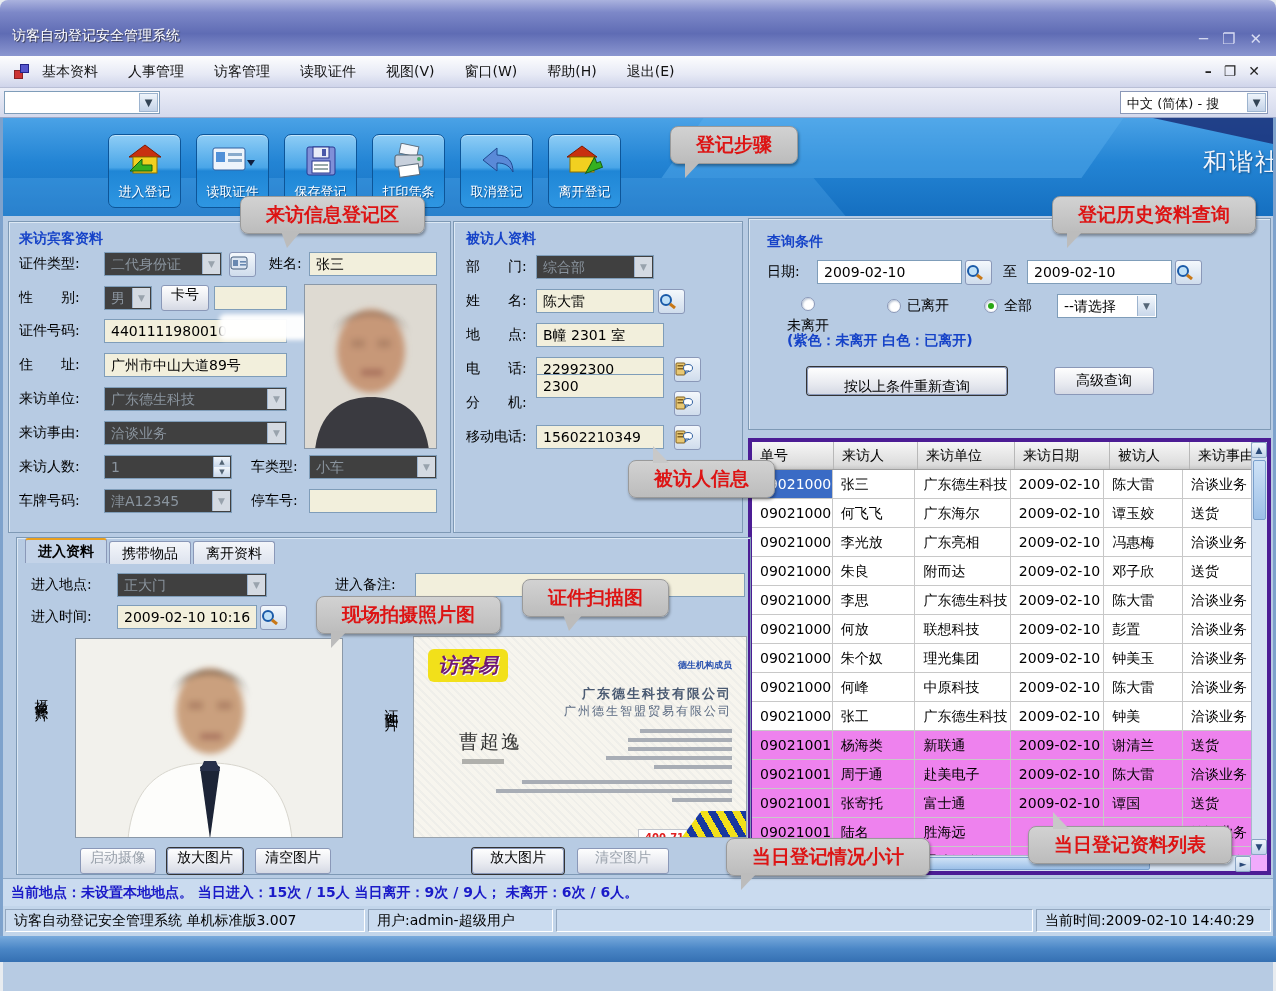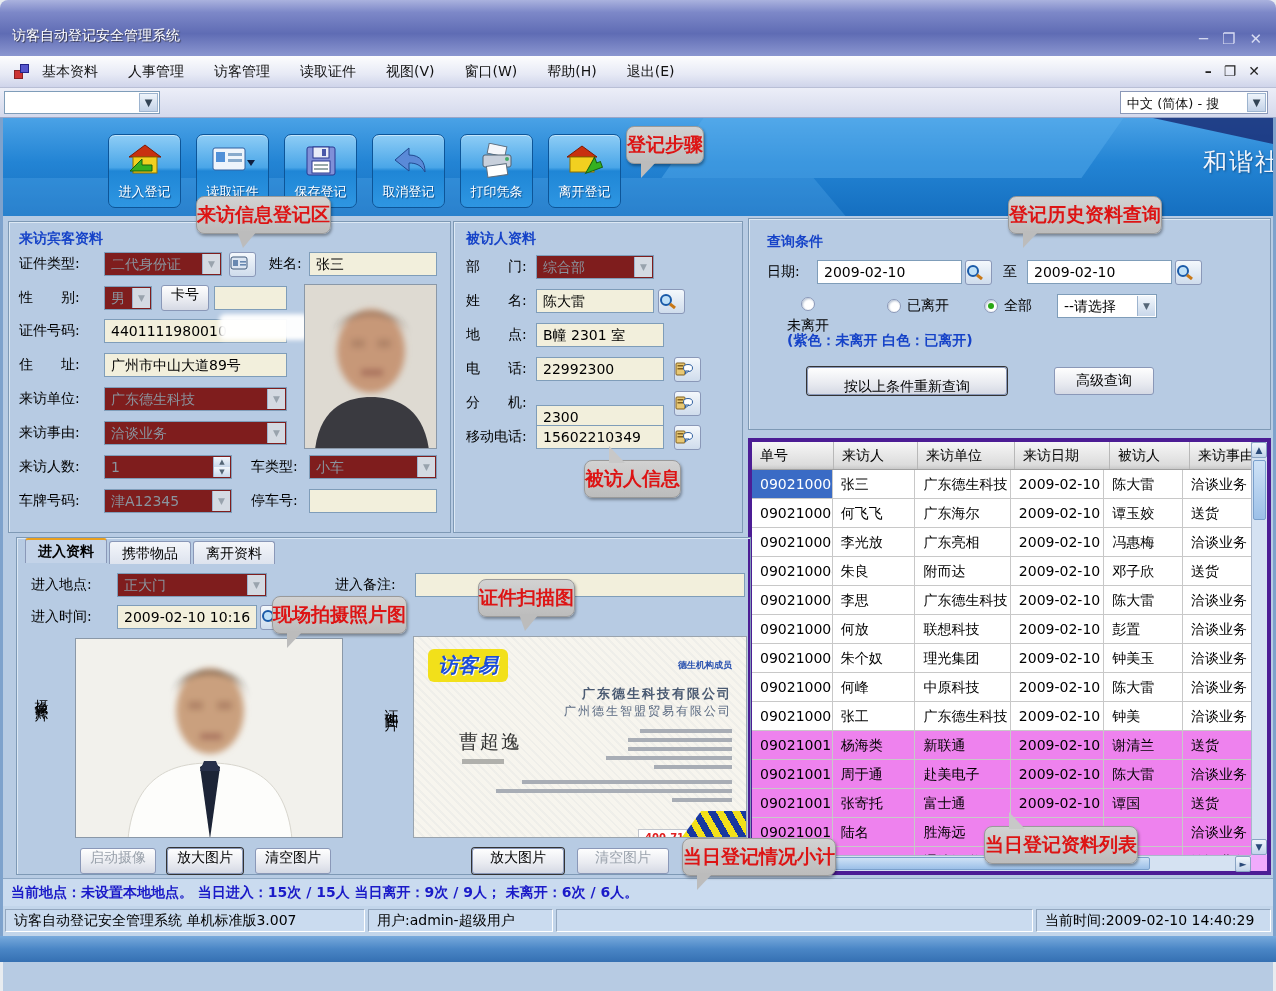--- a/index.html
+++ b/index.html
@@ -46,21 +46,21 @@
   .tbtn .ticon { position:absolute; left:0; right:0; top:6px; height:40px; display:flex; align-items:center; justify-content:center; }
   .tbtn .tlabel { position:absolute; left:0; right:0; bottom:6px; text-align:center; color:#fff; font-size:13px; text-shadow:1px 1px 1px #0a4a88; }
 
   
   .content { position:absolute; left:3px; top:216px; width:1270px; height:812px; background:#b7cbe3; }
   .panel { position:absolute; border:1px solid #7e99b5; box-shadow:inset 1px 1px 0 #dce8f4; }
   .ptitle { position:absolute; font-size:14px; font-weight:bold; color:#1643c8; }
   .flabel { position:absolute; font-size:14px; color:#000; white-space:pre; }
   .field { position:absolute; height:24px; font-size:14px; color:#000; padding:3px 4px 0 6px; border:1px solid #7f9db9; background:var(--cream_input); white-space:nowrap; overflow:hidden; }
   .field.white { background:#fff; }
-  .field.disabled { background:#7f1d1d; color:#8a949e; }
+  .field.disabled { background:#404040; color:#8a949e; }
   .dd { padding-right:20px; }
   .dd .ddbtn { position:absolute; right:1px; top:1px; bottom:1px; width:18px;
     background:linear-gradient(180deg,#f2f7fc,#c8d7ea); border-left:1px solid #9db4cf; color:#567; font-size:9px; text-align:center; line-height:20px; }
   .dd.disabled .ddbtn { background:#d4dae2; color:#99a3ad; }
   .spin .up,.spin .dn { position:absolute; right:1px; width:17px; height:10px; background:linear-gradient(180deg,#f2f7fc,#c8d7ea); border-left:1px solid #9db4cf; color:#567; font-size:7px; text-align:center; line-height:10px; }
   .spin .up{ top:1px; } .spin .dn{ bottom:1px; }
   .sbtn { position:absolute; height:26px; font-size:14px; color:#000; background:linear-gradient(180deg,#fefefe,#e8eaf0 60%,#d5d9e4); border:1px solid #8a98b8; border-radius:3px; text-align:center; cursor:pointer; }
   .sbtn.focused { box-shadow:0 0 0 1px #333; }
   .sbtn.disabled { color:#9aa2ac; }
   .iconbtn { position:absolute; width:27px; height:25px; border:1px solid #8a98b8; border-radius:3px;
@@ -93,35 +93,35 @@
   .scr-thumb { position:absolute; background:linear-gradient(180deg,#cfe2f6,#9cc0e8); border:1px solid #7aa0cc; border-radius:2px; }
 
   
   .tab { position:absolute; top:0; height:23px; font-size:14px; color:#000; background:linear-gradient(180deg,#f4f6fa,#dde3ee); border:1px solid #8a98b8; border-bottom:none; border-radius:3px 3px 0 0; padding:3px 12px 0; cursor:pointer; }
   .tab.active { background:#c3d3e8; border-top:2px solid #e8a020; font-weight:bold; height:25px; top:-2px; }
   .vlabel { position:absolute; writing-mode:vertical-rl; letter-spacing:3px; font-size:14px; color:#000; }
 
   
   .card { position:absolute; background:#f7f5ee; border:1px solid #9aa4ae; overflow:hidden;
     background-image:repeating-linear-gradient(45deg, rgba(180,190,200,.12) 0 2px, transparent 2px 6px); }
-  .card .logo { position:absolute; left:14px; top:12px; background:#f2e01a; border-radius:6px; padding:3px 10px; color:#1d4ed8; font-weight:bold; font-size:20px; font-style:italic; text-shadow:1px 1px 0 #fff; }
+  .card .logo { position:absolute; left:14px; top:12px; background:#f2e01a; border-radius:6px; padding:3px 10px; color:#701a75; font-weight:bold; font-size:20px; font-style:italic; text-shadow:1px 1px 0 #fff; }
   .card .member { position:absolute; right:14px; top:22px; color:#2a52b0; font-size:9px; font-weight:bold; }
   .card .co1 { position:absolute; right:14px; top:48px; color:#4a5a72; font-size:13px; font-weight:bold; letter-spacing:2px; }
   .card .co2 { position:absolute; right:14px; top:66px; color:#5a6a82; font-size:12px; letter-spacing:2px; }
   .card .person { position:absolute; left:45px; top:92px; color:#333; font-size:19px; letter-spacing:2px; font-family:"DejaVu Serif","Liberation Serif",serif; }
   .card .ptitle-bar { position:absolute; left:48px; top:122px; width:42px; height:5px; background:#b0b0ac; }
   .card .tline { position:absolute; right:14px; height:4px; background:#a8adb5; }
   .card .hotbox { position:absolute; right:16px; top:192px; background:#fff; border:1px solid #c0c4cc; padding:2px 6px; font-size:10px; font-weight:bold; color:#e02020; line-height:11px; white-space:nowrap; }
   .card .bluebar { position:absolute; left:0; right:0; bottom:0; height:26px; background:#1838a0; color:#fff; font-size:13px; font-weight:bold; letter-spacing:4px; text-align:center; padding-top:5px; }
   .card .stripes { position:absolute; right:0; bottom:0; width:64px; height:26px;
     background:repeating-linear-gradient(60deg,#f2e01a 0 7px,#1838a0 7px 14px); clip-path:polygon(30% 0,100% 0,100% 100%,0 100%); }
 
   
   .callout { position:absolute; background:linear-gradient(180deg,#d2d2d2,#bcbcbc); border:1px solid #9a9a9a; border-radius:8px;
-    color:var(--callout_red); font-size:19px; font-weight:bold; padding:5px 0; box-shadow:1px 2px 3px rgba(0,0,0,.35); white-space:nowrap; z-index:30; }
+    color:var(--callout_red); font-size:19px; font-weight:bold; padding:5px 25px; box-shadow:1px 2px 3px rgba(0,0,0,.35); white-space:nowrap; z-index:30;margin-left:44px; }
   .callout .tail { position:absolute; width:0; height:0; }
   .tail-bl { bottom:-15px; left:14px; border-top:17px solid #bcbcbc; border-right:16px solid transparent; }
   .tail-bc { bottom:-15px; left:40px; border-top:17px solid #bcbcbc; border-left:6px solid transparent; border-right:14px solid transparent; }
   .tail-tl { top:-15px; left:24px; border-bottom:17px solid #c8c8c8; border-right:16px solid transparent; }
 
   
   .statusline { position:absolute; left:3px; top:878px; width:1270px; height:28px; background:#cadbef; border-top:1px solid #8fa8c4;
     color:var(--status_blue); font-size:14px; font-weight:bold; padding:5px 0 0 8px; }
   .statusbar { position:absolute; left:3px; top:906px; width:1270px; height:30px; background:#c2d5ea; display:flex; gap:3px; padding:3px 2px; }
   .sseg { height:23px; border:1px solid; border-color:#93a7bf #fff #fff #93a7bf; background:#cadbef; font-size:14px; color:#000; padding:2px 8px 0; white-space:nowrap; overflow:hidden; }
@@ -218,37 +218,37 @@
               <rect x="18" y="5" width="4" height="7" fill="#4858a8"></rect>
               <rect x="8" y="17" width="18" height="12" fill="#fff" stroke="#283890"></rect>
               <rect x="10" y="20" width="14" height="2" fill="#9aa"></rect>
               <rect x="10" y="24" width="14" height="2" fill="#9aa"></rect>
             </svg>
         </div>
         <div class="tlabel">保存登记</div>
       </div>
       <div class="tbtn">
         <div class="ticon">
-          <svg width="40" height="34" viewBox="0 0 40 34">
-              <path d="M6 16 L20 4 L20 11 C32 11 36 19 36 28 C32 21 27 19 20 19 L20 27 Z" fill="#5a8ad8" stroke="#20ardc0"></path>
-              <path d="M6 16 L20 4 L20 11 C32 11 36 19 36 28 C32 21 27 19 20 19 L20 27 Z" fill="#5a8ad8" stroke="#204a90"></path>
-            </svg>
-        </div>
-        <div class="tlabel">取消登记</div>
-      </div>
-      <div class="tbtn">
-        <div class="ticon">
           <svg width="38" height="36" viewBox="0 0 38 36">
               <rect x="10" y="2" width="18" height="10" fill="#f4f6fa" stroke="#607080" transform="rotate(12 19 7)"></rect>
               <rect x="5" y="12" width="28" height="12" rx="2" fill="#c8d0dc" stroke="#506070"></rect>
               <rect x="9" y="22" width="20" height="11" fill="#fff" stroke="#607080" transform="rotate(-8 19 27)"></rect>
               <circle cx="29" cy="16" r="2" fill="#4a6"></circle>
             </svg>
         </div>
         <div class="tlabel">打印凭条</div>
+      </div>
+      <div class="tbtn">
+        <div class="ticon">
+          <svg width="40" height="34" viewBox="0 0 40 34">
+              <path d="M6 16 L20 4 L20 11 C32 11 36 19 36 28 C32 21 27 19 20 19 L20 27 Z" fill="#5a8ad8" stroke="#20ardc0"></path>
+              <path d="M6 16 L20 4 L20 11 C32 11 36 19 36 28 C32 21 27 19 20 19 L20 27 Z" fill="#5a8ad8" stroke="#204a90"></path>
+            </svg>
+        </div>
+        <div class="tlabel">取消登记</div>
       </div>
       <div class="tbtn">
         <div class="ticon">
           <svg width="40" height="36" viewBox="0 0 40 36">
               <polygon points="17,3 32,14 2,14" fill="#c83010" stroke="#801800"></polygon>
               <rect x="5" y="14" width="24" height="15" fill="#f2d020" stroke="#907000"></rect>
               <path d="M22 26 L36 14 L36 20 L40 20 L40 26 Z" fill="#35b020" stroke="#1a6010" transform="translate(-4,2) rotate(-20 30 20)"></path>
             </svg>
         </div>
         <div class="tlabel">离开登记</div>
@@ -362,21 +362,21 @@
         <svg width="18" height="16" viewBox="0 0 18 16">
             <rect x="1" y="2" width="9" height="12" rx="1" fill="#e8c874" stroke="#806020"></rect>
             <rect x="2.5" y="4" width="6" height="1.5" fill="#806020"></rect>
             <rect x="2.5" y="7" width="6" height="1.5" fill="#806020"></rect>
             <ellipse cx="13" cy="7" rx="4.5" ry="3.5" fill="#fff" stroke="#3060a0"></ellipse>
             <polygon points="11,10 10,13 14,10" fill="#fff" stroke="#3060a0"></polygon>
           </svg>
       </div>
 
       <div class="flabel" style="left:12px; top:172px;">分　　机:</div>
-      <div class="field" style="left:82px; top:183px; width:128px;"><span>2300</span></div>
+      <div class="field" style="left:82px; top:152px; width:128px;"><span>2300</span></div>
       <div class="iconbtn" style="left:220px; top:169px;">
         <svg width="18" height="16" viewBox="0 0 18 16">
             <rect x="1" y="2" width="9" height="12" rx="1" fill="#e8c874" stroke="#806020"></rect>
             <rect x="2.5" y="4" width="6" height="1.5" fill="#806020"></rect>
             <rect x="2.5" y="7" width="6" height="1.5" fill="#806020"></rect>
             <ellipse cx="13" cy="7" rx="4.5" ry="3.5" fill="#fff" stroke="#3060a0"></ellipse>
             <polygon points="11,10 10,13 14,10" fill="#fff" stroke="#3060a0"></polygon>
           </svg>
       </div>
 

